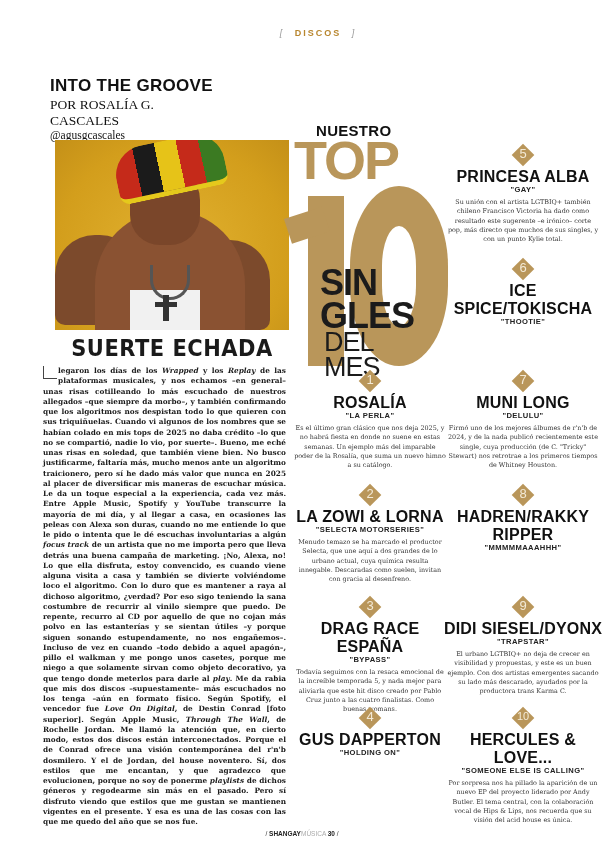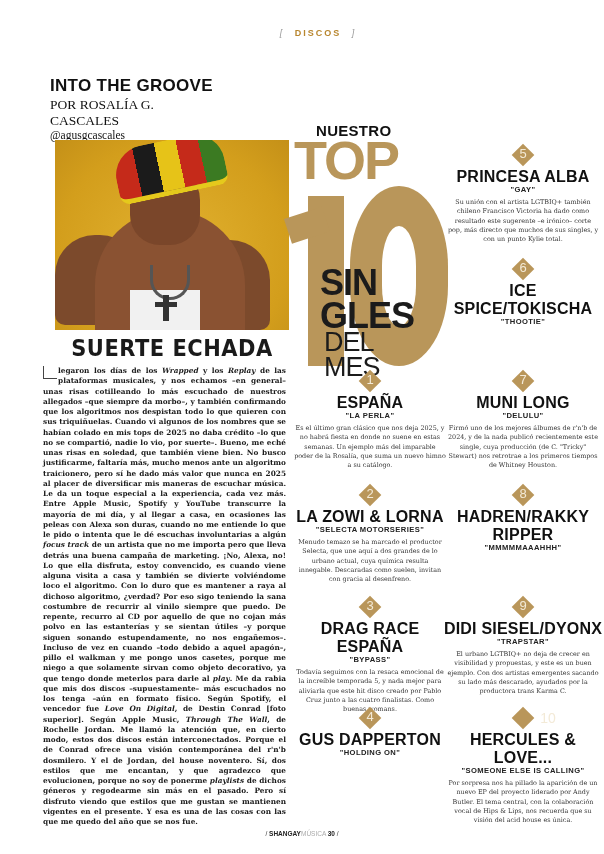--- a/index.html
+++ b/index.html
@@ -115,21 +115,21 @@
     <div>DEL</div>
     <div>MES</div>
   </div>
 </div>
 
 <div class="entry" style="left:290px;top:370px;">
   <div class="badge">
       <div class="dia"></div>
       <div class="num">1</div>
     </div>
-  <div class="artist">ESPAÑA</div>
+  <div class="artist">ROSALÍA</div>
   <div class="song">"LA PERLA"</div>
   <div class="desc">Es el último gran clásico que nos deja 2025, y no habrá fiesta en donde no suene en estas semanas. Un ejemplo más del imparable poder de la Rosalía, que suma un nuevo himno a su catálogo.</div>
 </div>
 
 <div class="entry" style="left:290px;top:484px;">
   <div class="badge">
       <div class="dia"></div>
       <div class="num">2</div>
     </div>
   <div class="artist">LA ZOWI &amp; LORNA</div>
@@ -200,21 +200,21 @@
       <div class="num">9</div>
     </div>
   <div class="artist">DIDI SIESEL/DYONX</div>
   <div class="song">"TRAPSTAR"</div>
   <div class="desc">El urbano LGTBIQ+ no deja de crecer en visibilidad y propuestas, y este es un buen ejemplo. Con dos artistas emergentes sacando su lado más descarado, ayudados por la productora trans Karma C.</div>
 </div>
 
 <div class="entry" style="left:443px;top:707px;">
   <div class="badge">
       <div class="dia"></div>
-      <div class="num" style="font-size:14px;top:3px;margin-left:25px;">10</div>
+      <div class="num" style="font-size:11px;top:3px;">10</div>
     </div>
   <div class="artist">HERCULES &amp; LOVE...</div>
   <div class="song">"SOMEONE ELSE IS CALLING"</div>
   <div class="desc">Por sorpresa nos ha pillado la aparición de un nuevo EP del proyecto liderado por Andy Butler. El tema central, con la colaboración vocal de Hips &amp; Lips, nos recuerda que su visión del acid house es única.</div>
 </div>
 
 <div class="footer">
   <span>/</span>
   <b>SHANGAY</b><span class="light">MÚSICA</span>
   <b>30</b>

